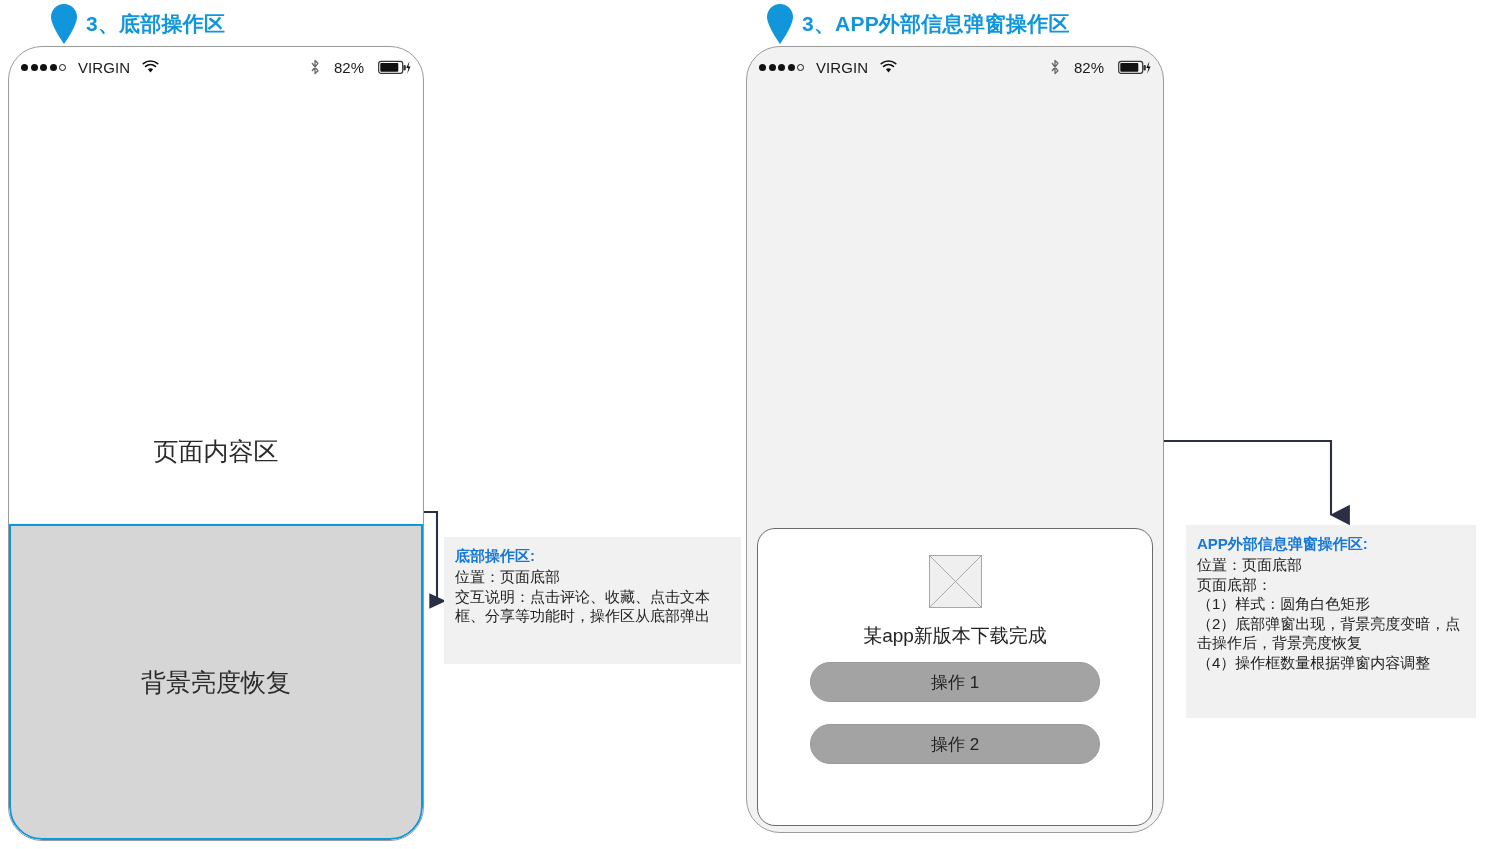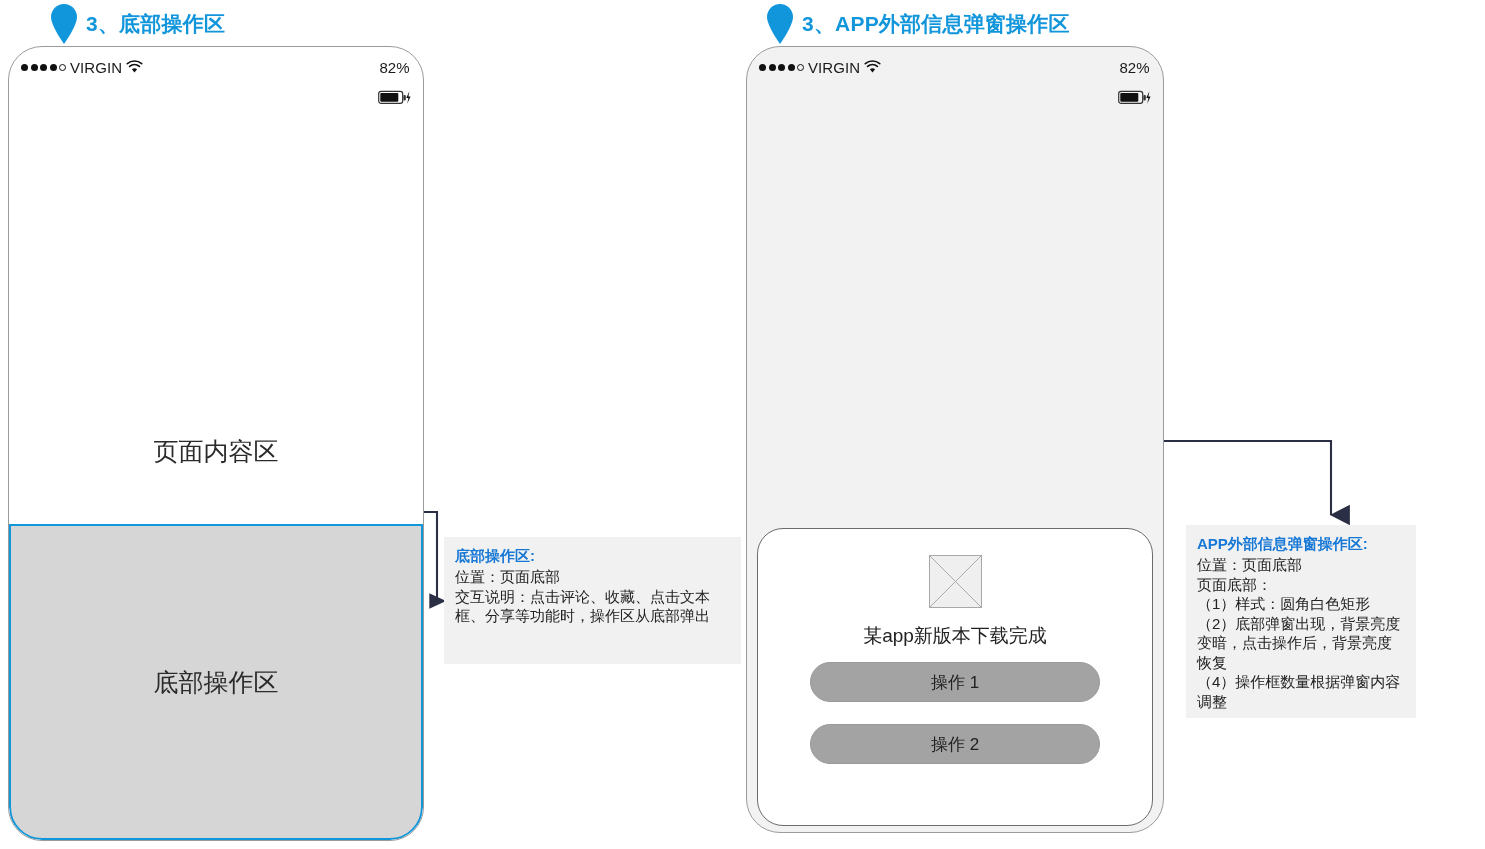--- a/index.html
+++ b/index.html
@@ -41,22 +41,22 @@
 
   
   .statusbar {
     position: absolute; top: 0; left: 0; right: 0;
     height: 40px;
     display: flex; align-items: center;
     padding: 0 12px;
     font-size: 15px;
     color: #1a1a1a;
   }
-  .sb-left  { display: flex; align-items: center; gap: 4px; }
-  .sb-right { display: flex; align-items: center; gap: 14px; margin-left: auto; flex-direction: column; }
+  .sb-left  { display: flex; align-items: center; gap: 12px; }
+  .sb-right { display: flex; align-items: center; gap: 14px; margin-left: auto; }
   .dots { display: flex; align-items: center; gap: 2.5px; }
   .dot { width: 7px; height: 7px; border-radius: 50%; background: #111; }
   .dot.hollow { background: transparent; border: 1.3px solid #111; width: 7px; height: 7px; }
   .carrier { font-size: 15px; letter-spacing: .1px; font-family: "Liberation Sans", sans-serif; }
   .pct { font-size: 15px; }
 
   
   .content-label {
     position: absolute;
     width: 100%;
@@ -73,21 +73,21 @@
     border-bottom-right-radius: 33px;
     display: flex; align-items: center; justify-content: center;
   }
   .bottom-op-label { font-size: 25px; color: #2b2b2b; }
 
   
   .popup {
     position: absolute;
     background: #ffffff;
     border: 1.3px solid #6b6b6b;
-    border-radius: 26px;
+    border-radius: 18px;
     display: flex; flex-direction: column; align-items: center;
   }
   .img-placeholder {
     width: 53px; height: 53px;
     background: #efefef;
     border: 1px solid #a8a8a8;
     position: relative;
     margin-top: 26px;
   }
   .img-placeholder svg { position: absolute; inset: 0; width: 100%; height: 100%; }
@@ -197,21 +197,21 @@
           <rect x="2.3" y="3" width="18" height="8.8" rx="1" fill="#111"></rect>
           <rect x="25.4" y="5" width="2.4" height="5.6" rx="1" fill="#333"></rect>
           <path d="M31.4 1.2 L28.2 8.1 L30.4 8.1 L29.2 13.8 L32.6 6.6 L30.4 6.6 Z" fill="#111"></path>
         </svg>
       </div>
     </div>
 
     <div class="content-label" style="top:388px;">页面内容区</div>
 
     <div class="bottom-op-area" style="height:316px;">
-      <span class="bottom-op-label">底部操作区</span>
+      <span class="bottom-op-label">背景亮度恢复</span>
     </div>
   </div>
 
   <div class="phone right" style="left:746px; top:46px; width:418px; height:787px;">
 
     <div class="statusbar">
       <div class="sb-left">
         <span class="dots">
           <span class="dot"></span>
             <span class="dot"></span>
@@ -252,21 +252,21 @@
       <div class="op-btn">操作 2</div>
     </div>
   </div>
 
   <div class="note" style="left:444px; top:537px; width:297px; height:127px;">
     <div class="note-title">底部操作区:</div>
     <div class="note-line">位置：页面底部</div>
     <div class="note-line">交互说明：点击评论、收藏、点击文本框、分享等功能时，操作区从底部弹出</div>
   </div>
 
-  <div class="note" style="left:1186px; top:525px; width:230px; height:193px;">
+  <div class="note" style="left:1186px; top:525px; width:290px; height:193px;">
     <div class="note-title">APP外部信息弹窗操作区:</div>
     <div class="note-line">位置：页面底部</div>
     <div class="note-line">页面底部：</div>
     <div class="note-line">（1）样式：圆角白色矩形</div>
     <div class="note-line">（2）底部弹窗出现，背景亮度变暗，点击操作后，背景亮度恢复</div>
     <div class="note-line">（4）操作框数量根据弹窗内容调整</div>
   </div>
 
 </div>
 

